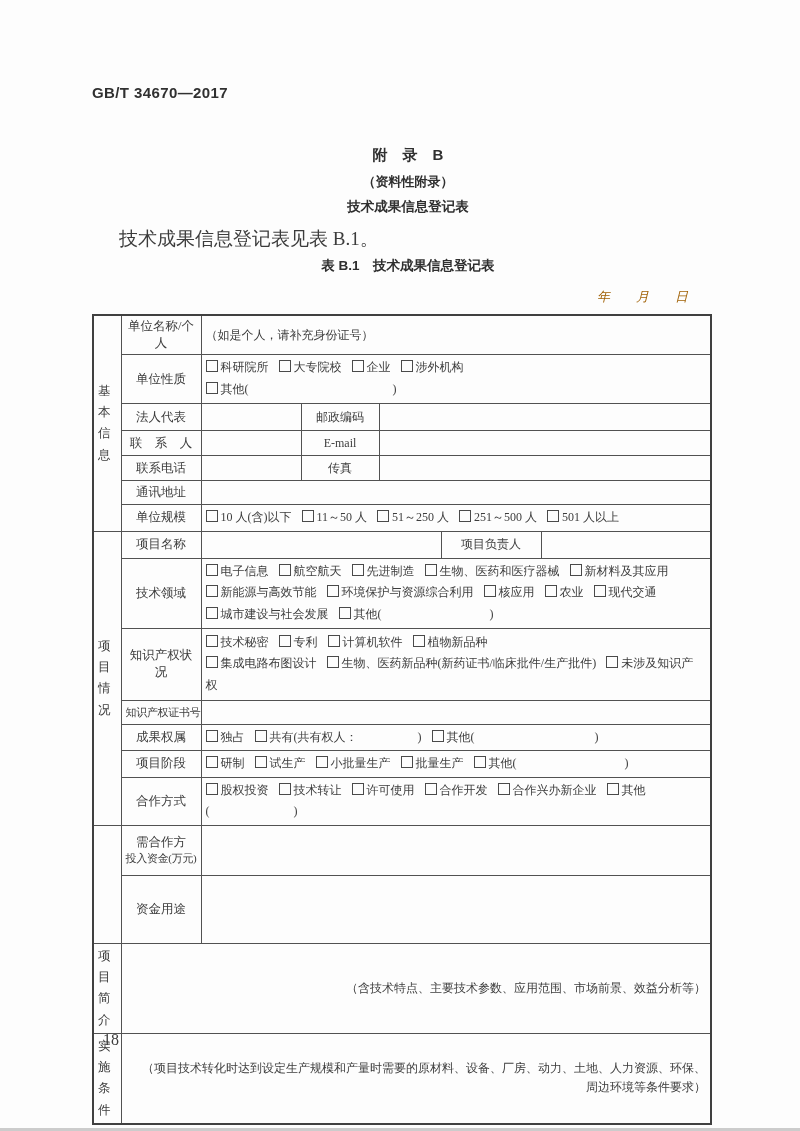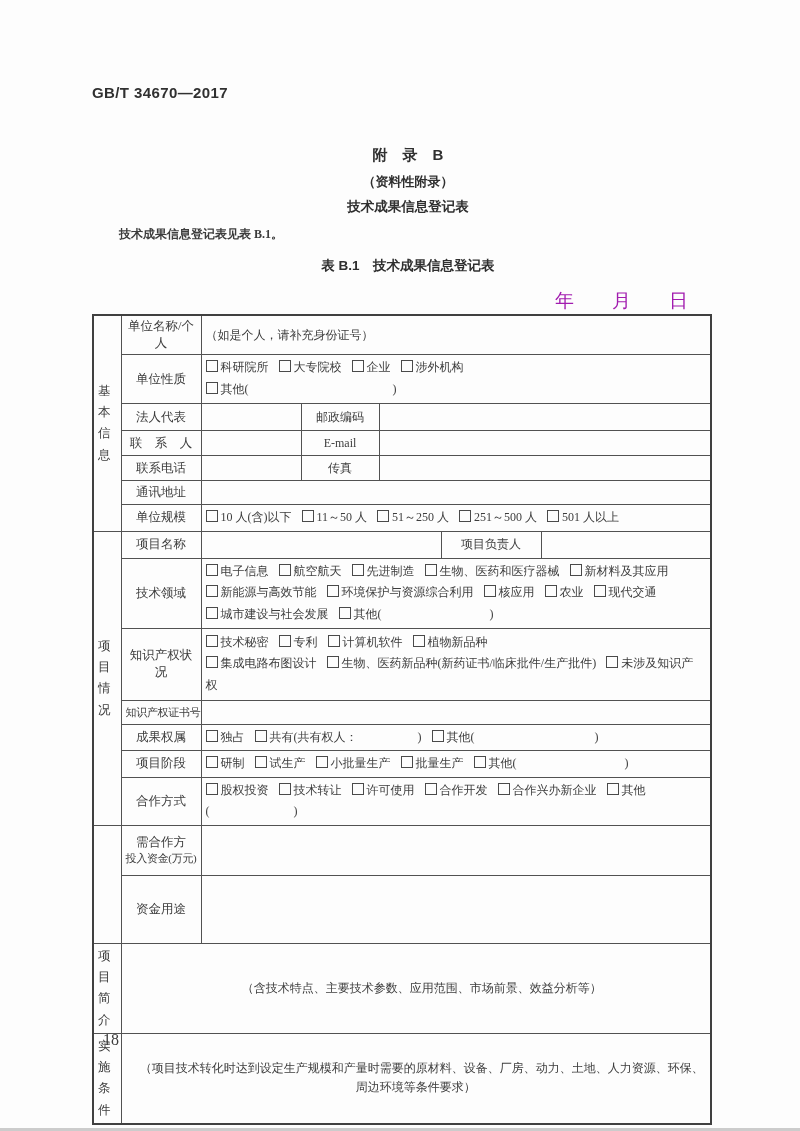--- a/index.html
+++ b/index.html
@@ -9,43 +9,43 @@
     font-family:"Liberation Serif","DejaVu Serif",serif;
     color:#3a3a3a;
   }
   .canvas .bottom-edge{position:absolute;left:0;bottom:0;width:100%;height:3px;background:#cccccc;}
   .sans{font-family:"Liberation Sans","DejaVu Sans",sans-serif;}
   .doc-number{position:absolute;left:92px;top:84px;font-weight:bold;font-size:15px;letter-spacing:.4px;color:#303030;}
   .centered{position:absolute;left:0;width:800px;text-align:center;color:#2f2f2f;padding-left:8px;}
   .apx-title{top:146px;font-weight:bold;font-size:15px;}
   .apx-sub{top:173px;font-weight:bold;font-size:13px;}
   .apx-head{top:198px;font-weight:bold;font-size:13.5px;}
-  .intro{position:absolute;left:119px;top:226px;font-size:12px;color:#3c3c3c;font-weight:bold;}
+  .intro{position:absolute;left:119px;top:226px;font-size:19px;color:#3c3c3c;}
   .caption{top:257px;font-weight:bold;font-size:13.5px;}
-  .date-line{position:absolute;right:112px;top:288px;font-size:19px;color:#a21caf;}
+  .date-line{position:absolute;right:112px;top:288px;font-size:13px;color:#a16207;font-style:italic;}
   .page-number{position:absolute;left:103px;top:1031px;font-size:16px;color:#3c3c3c;}
 
   table.form{
     position:absolute;left:92px;top:314px;width:618px;
     border-collapse:collapse;table-layout:fixed;
     font-size:12px;color:#3d3d3d;
     border:2px solid #404040;
   }
   table.form td{border:1px solid #525252;padding:2px 4px;vertical-align:middle;overflow:hidden;}
   td.sec{font-size:12.5px;line-height:1.7;padding:2px 1px;}
   td.lab{text-align:center;font-size:12.5px;padding:2px 2px;}
   td.lab .tight{font-size:11px;letter-spacing:-.3px;white-space:nowrap;}
   td.lab2{text-align:center;font-size:12px;padding:2px 2px;}
   td.val{text-align:left;padding-left:13px;font-size:12px;}
   td.inp{background:#fdfdfd;}
   td.chk{text-align:left;padding:4px 8px 4px:13px;padding:4px 8px 4px 13px;font-size:12px;line-height:1.8;}
   .opt{margin-right:10px;}
   .opt-line{line-height:1.8;}
   .cb{display:inline-block;width:10px;height:10px;border:1px solid #4a4a4a;background:#fdfdfd;margin-right:3px;vertical-align:-1px;}
-  td.note{text-align:center;padding:3px 8px 3px 8px;text-indent:12px;font-size:12px;line-height:1.65;}
+  td.note{text-align:right;padding:3px 8px 3px 8px;text-indent:12px;font-size:12px;line-height:1.65;}
 </style>
 </head>
 <body>
 
 <div class="canvas">
 
   <div class="doc-number sans">GB/T 34670—2017</div>
 
   <div class="centered apx-title sans">附　录　B</div>
   <div class="centered apx-sub sans">（资料性附录）</div>

